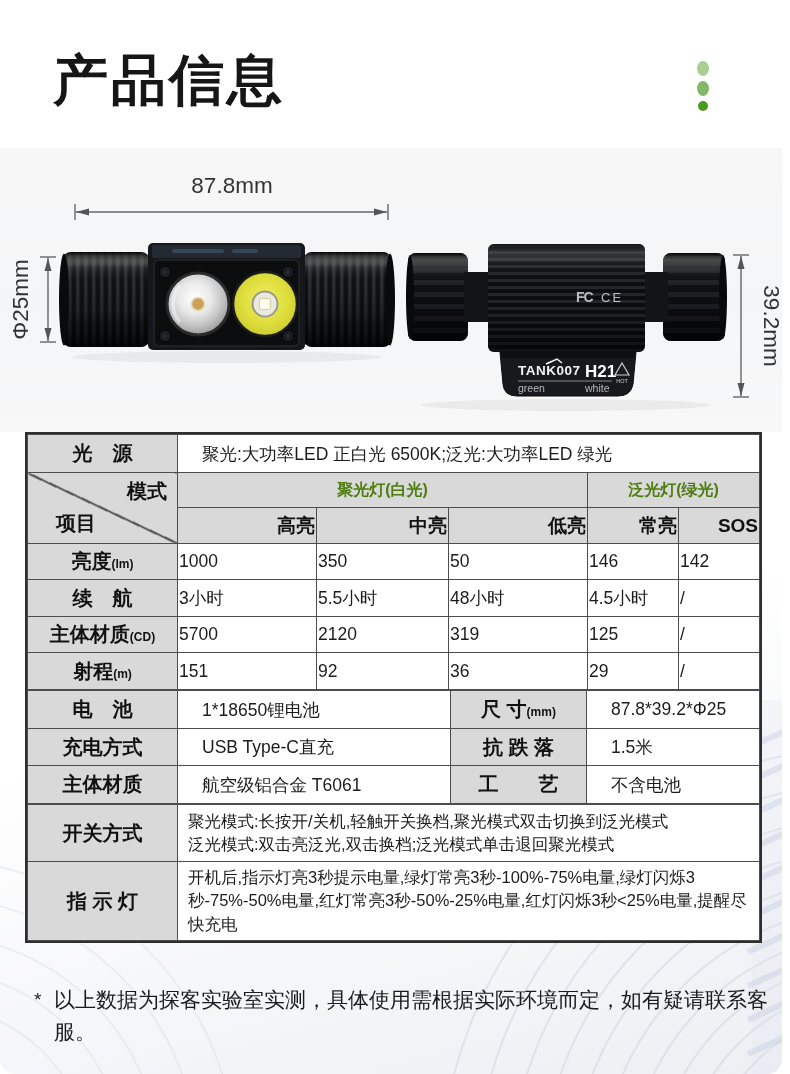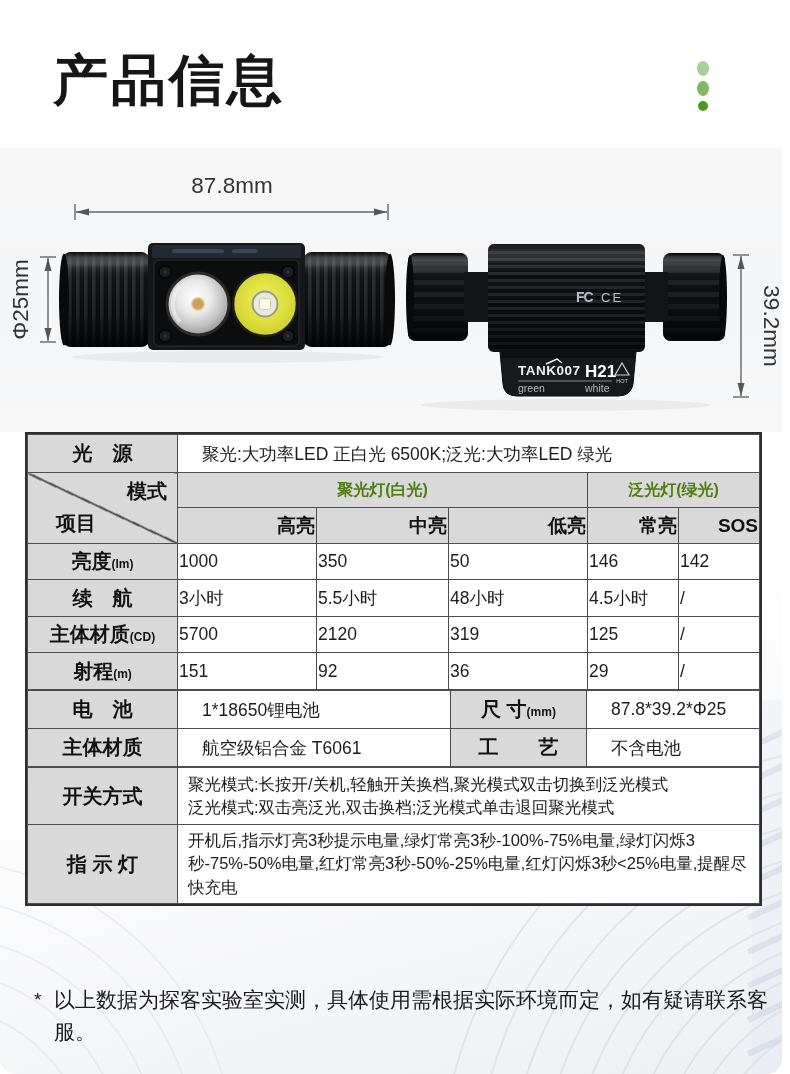--- a/index.html
+++ b/index.html
@@ -318,20 +318,26 @@
           <col style="width:136px">
           <col>
         </colgroup>
       <tbody>
       <tr style="height:38px">
         <td class="lab"><span>电　池</span><span class="u"></span></td>
         <td class="val val-l">1*18650锂电池</td>
         <td class="lab"><span>尺 寸</span><span class="u">(mm)</span></td>
         <td class="val val-l">87.8*39.2*Φ25</td>
       </tr>
+      <tr style="height:37px">
+        <td class="lab"><span>充电方式</span><span class="u"></span></td>
+        <td class="val val-l">USB Type-C直充</td>
+        <td class="lab"><span>抗 跌 落</span><span class="u"></span></td>
+        <td class="val val-l">1.5米</td>
+      </tr>
       <tr style="height:38px">
         <td class="lab"><span>主体材质</span><span class="u"></span></td>
         <td class="val val-l">航空级铝合金 T6061</td>
         <td class="lab"><span>工　　艺</span><span class="u"></span></td>
         <td class="val val-l">不含电池</td>
       </tr>
       </tbody>
     </table>
 
     <table>

